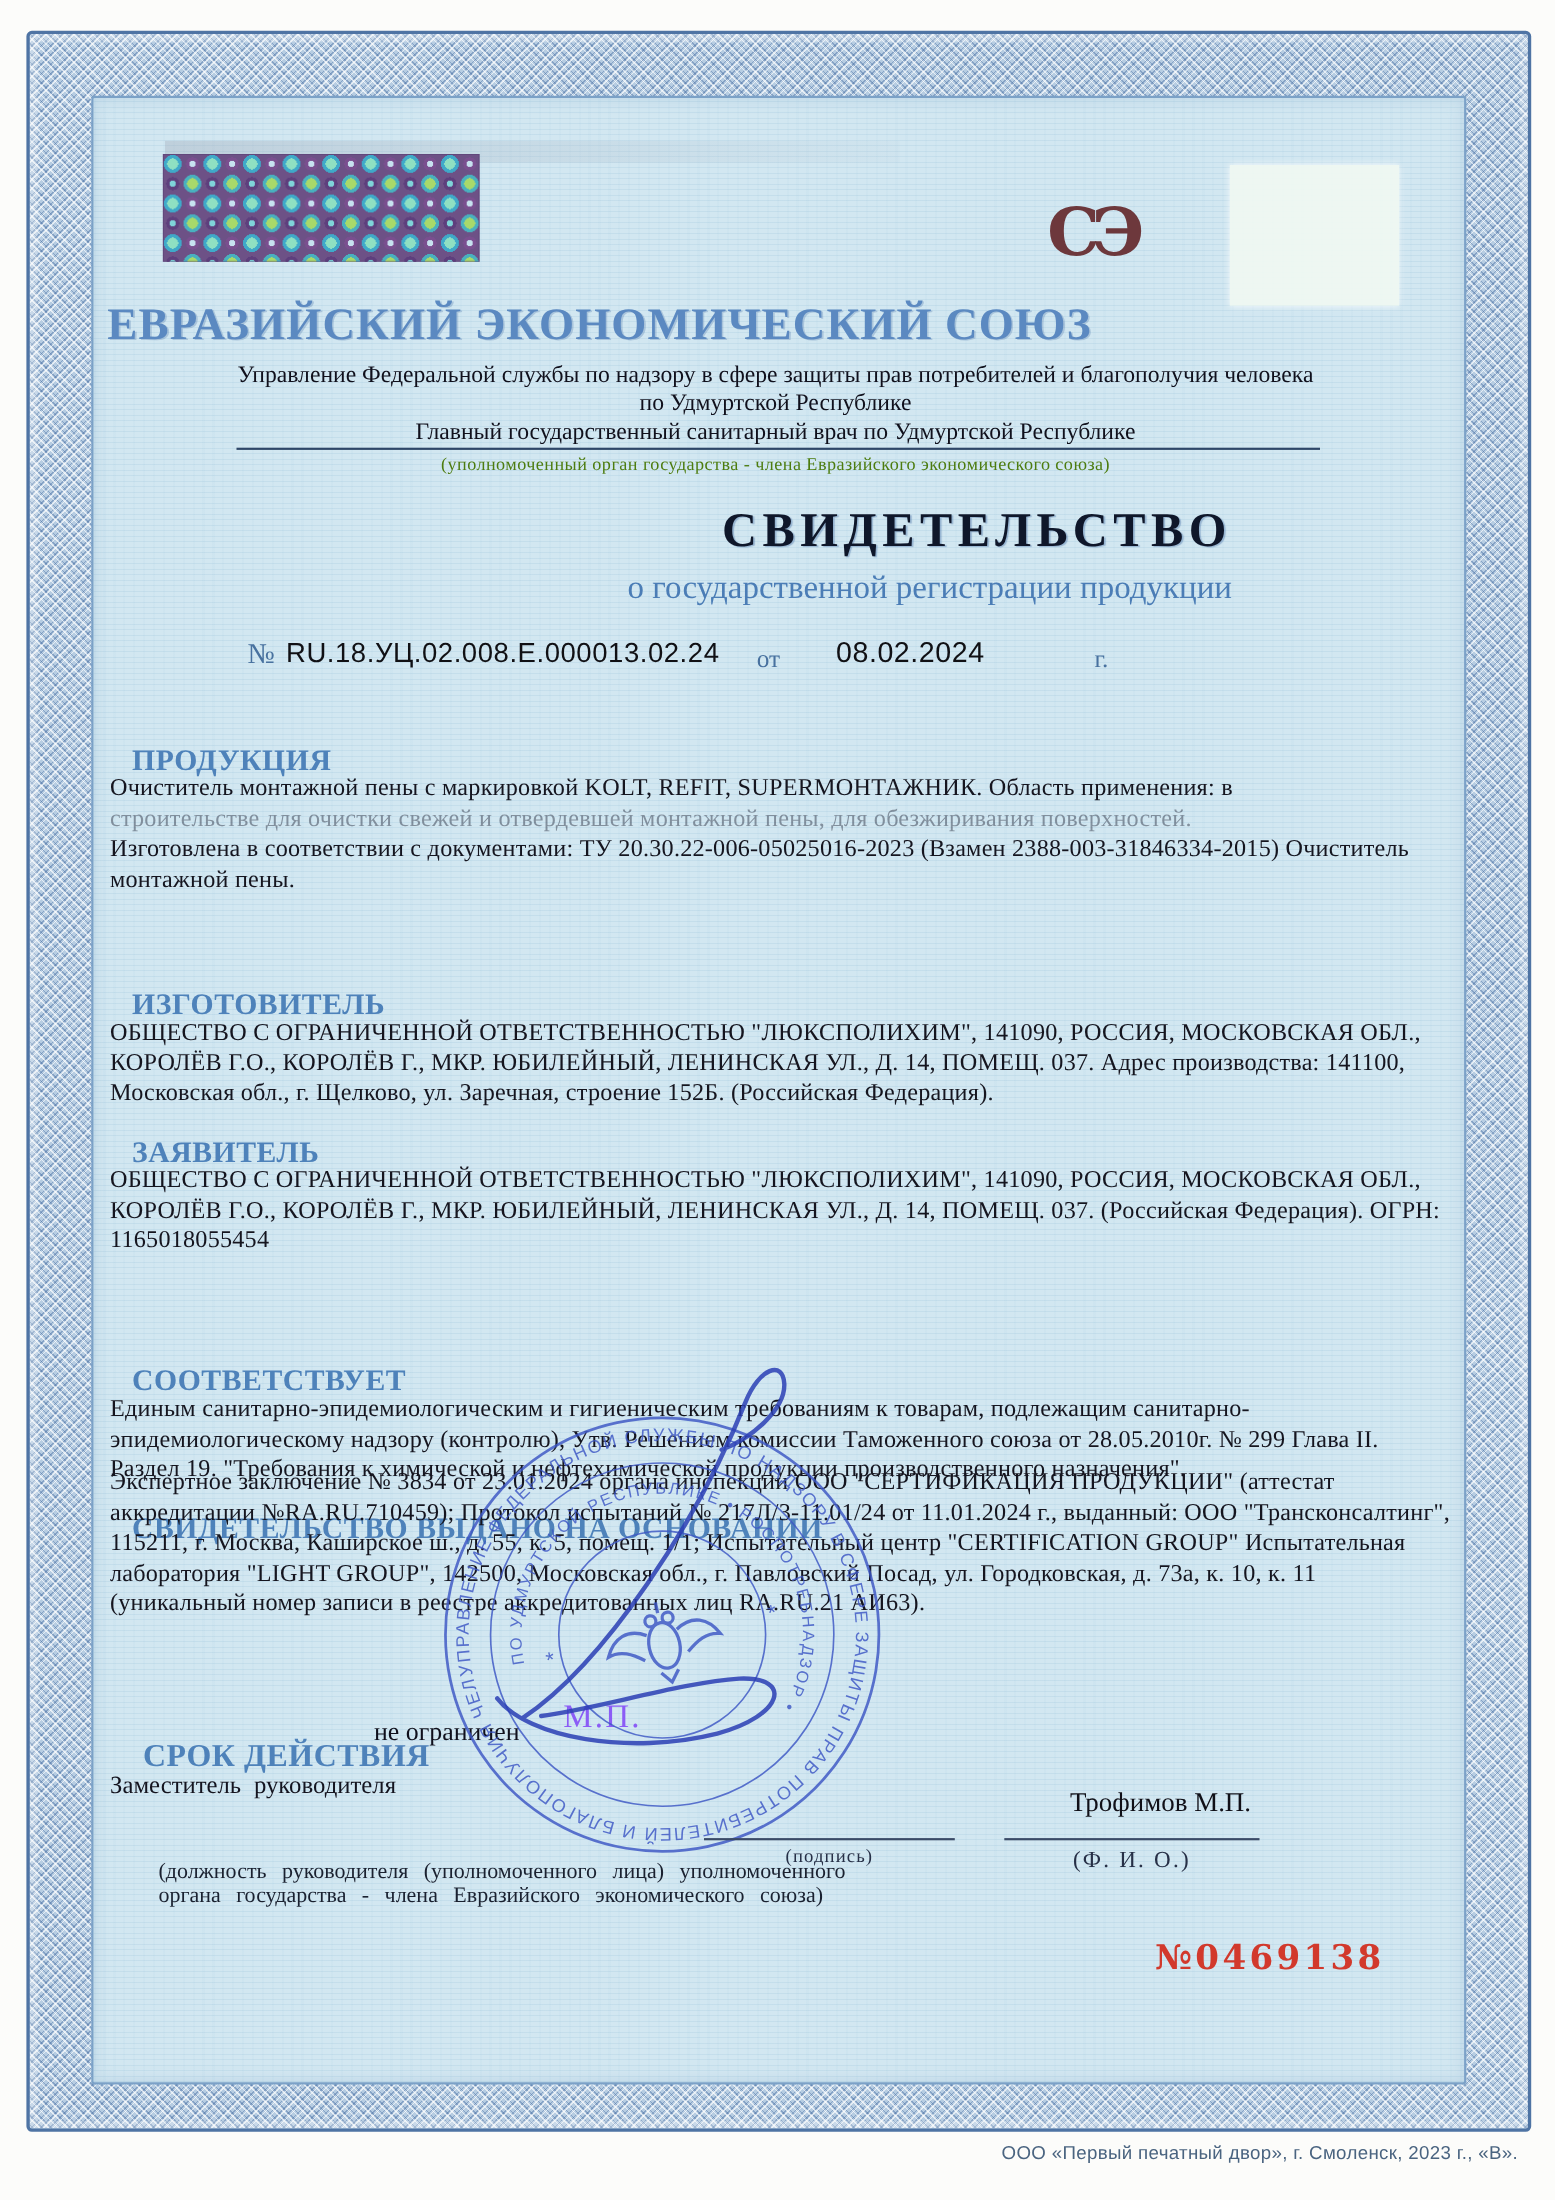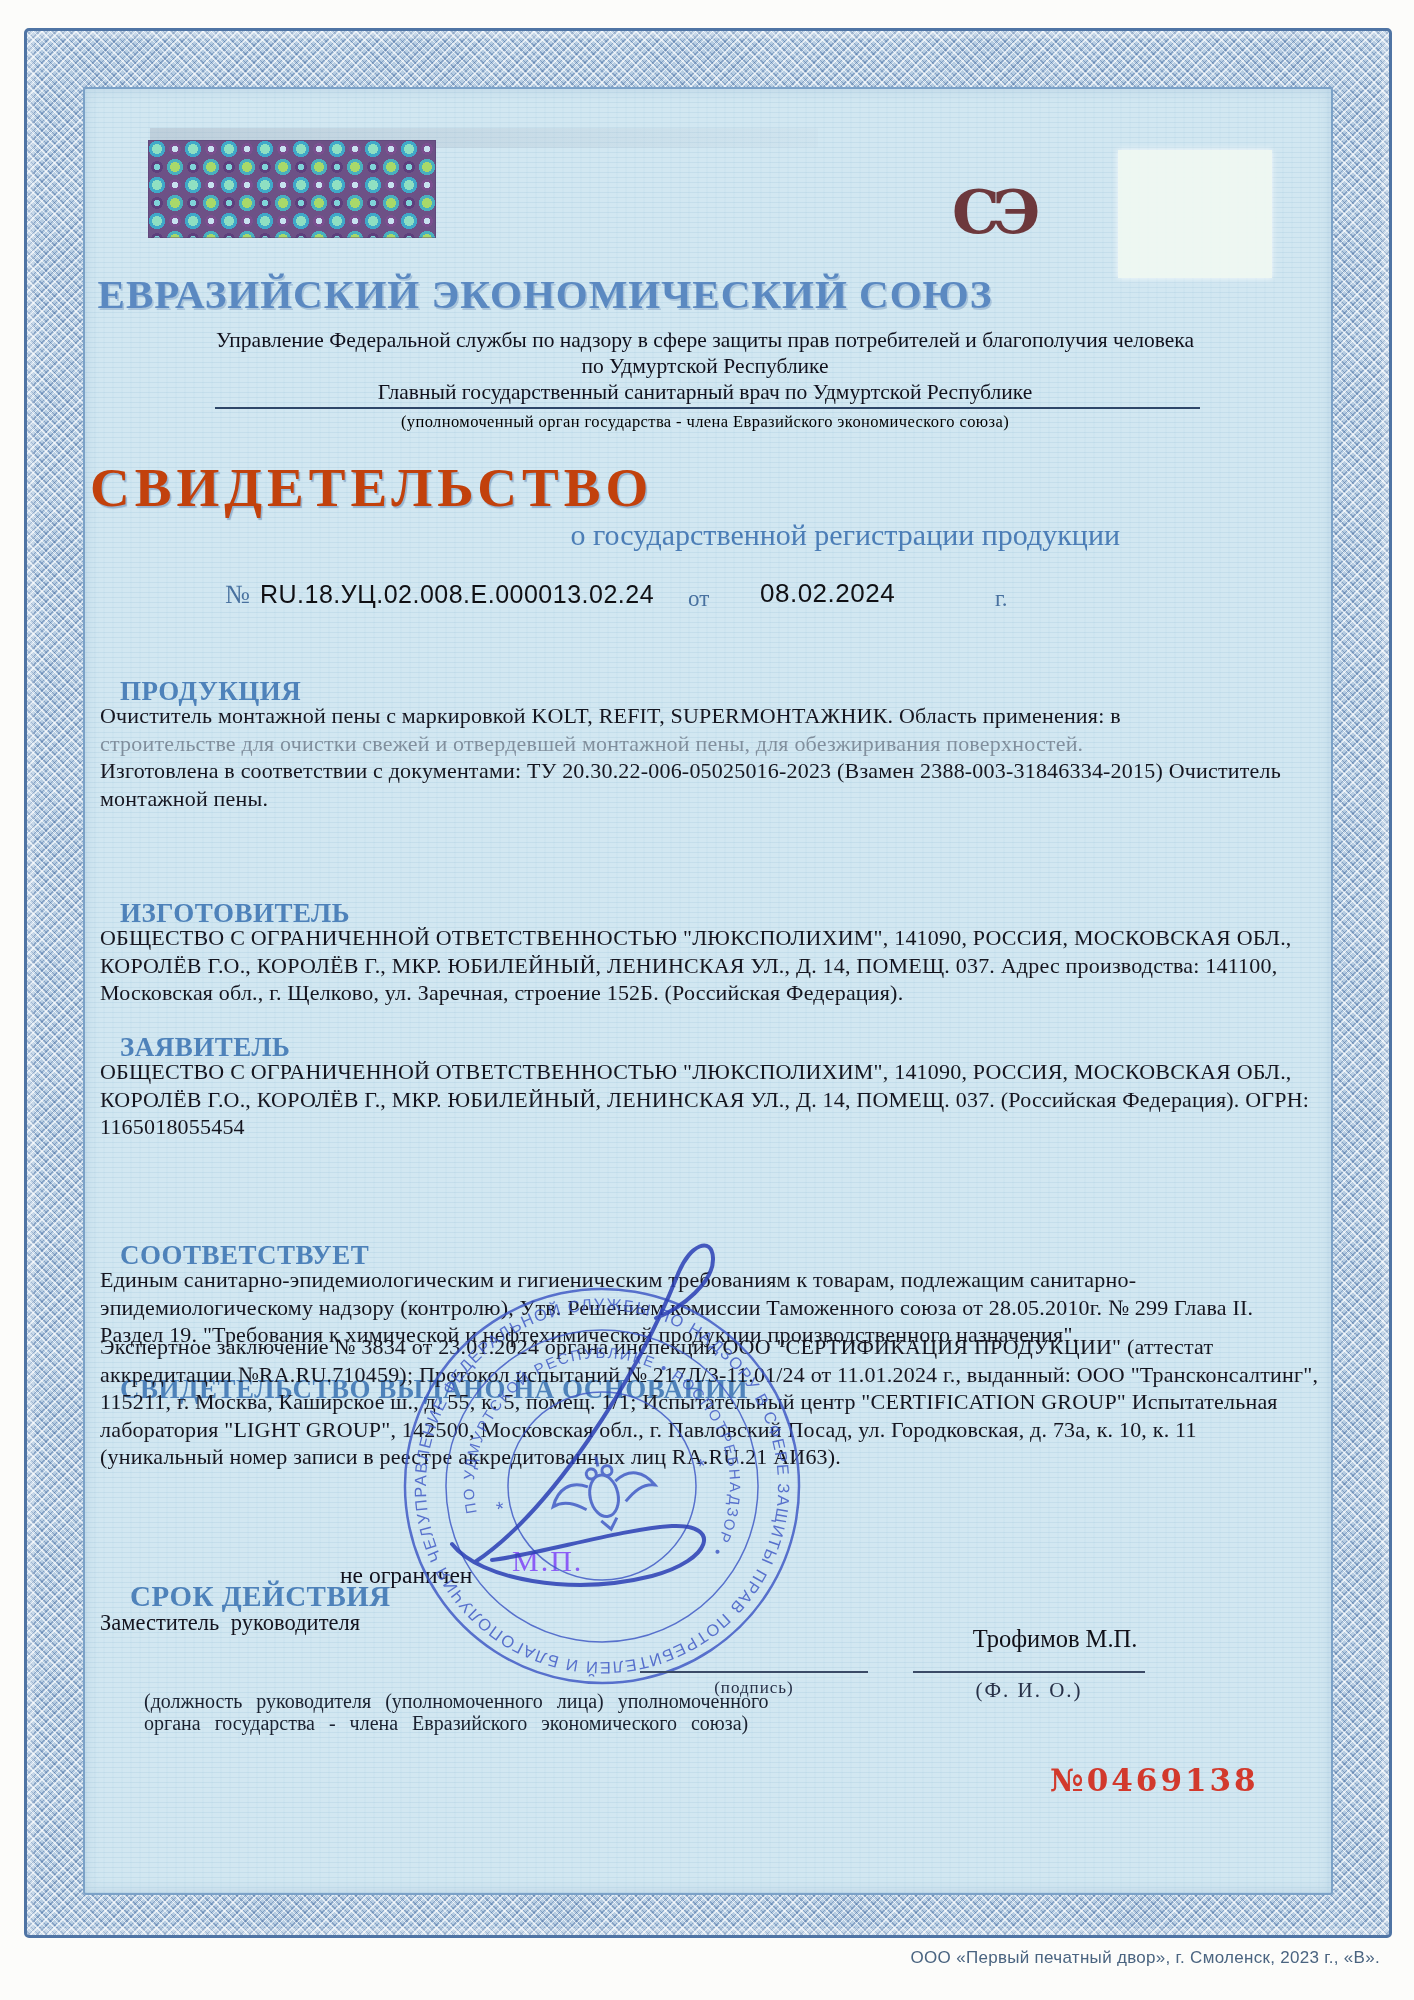--- a/index.html
+++ b/index.html
@@ -55,24 +55,24 @@
 
   .union-title { left:85px; top:270px; width:920px; text-align:center;
     font-size:41px; font-weight:bold; color:#5b89c1; letter-spacing:1px;
     text-shadow:1.5px 1.5px 0 rgba(96,134,180,.35); }
 
   .authority { left:85px; top:327px; width:1240px; text-align:center;
     font-size:21.5px; line-height:26px; color:#10101c; }
 
   .divider { left:215px; top:407px; width:985px; height:2px; background:#2e4668; }
   .authority-caption { left:85px; top:412px; width:1240px; text-align:center;
-    font-size:16.5px; color:#000000; letter-spacing:.4px; }
-
-  .cert-title { left:90px; top:456px; width:1030px; text-align:left;
-    font-size:55px; font-weight:bold; color:#c2410c; letter-spacing:5px;
+    font-size:16.5px; color:#4d7c0f; letter-spacing:.4px; }
+
+  .cert-title { left:90px; top:456px; width:1030px; text-align:right;
+    font-size:44px; font-weight:bold; color:#0f172a; letter-spacing:5px;
     text-shadow:1.5px 1.5px 1px rgba(80,120,170,.45); }
   .cert-subtitle { left:90px; top:518px; width:1030px; text-align:right;
     font-size:30px; font-weight:normal; color:#4b7db6; }
 
   .num-label { font-size:26px; color:#48719f; }
   .lbl-no  { left:225px; top:580px; }
   .lbl-ot  { left:688px; top:586px; font-size:23px; }
   .lbl-g   { left:995px; top:586px; font-size:23px; }
   .cert-number { left:260px; top:580px; font-family:"Liberation Sans", sans-serif;
     font-size:25px; color:#101014; letter-spacing:.5px; }

